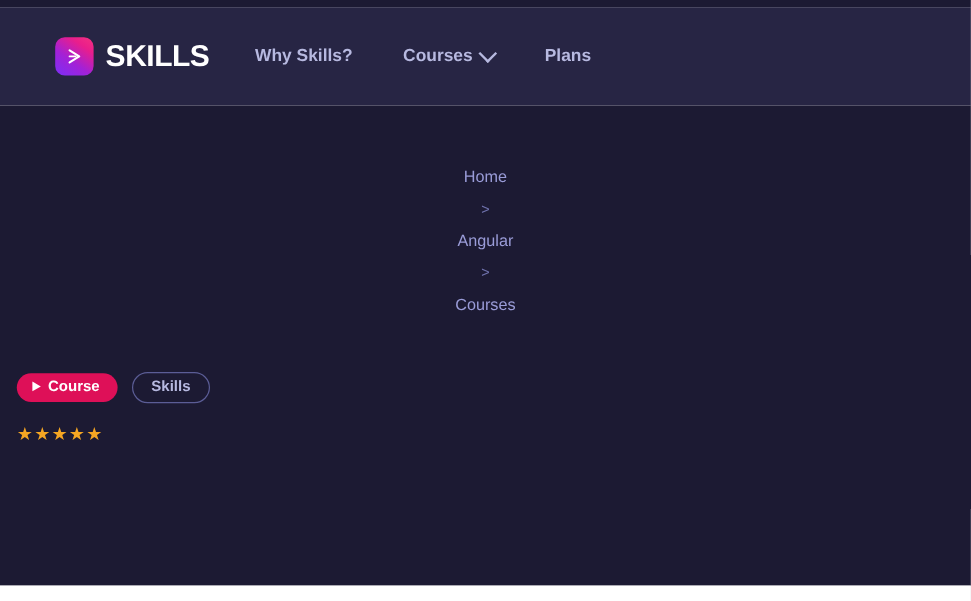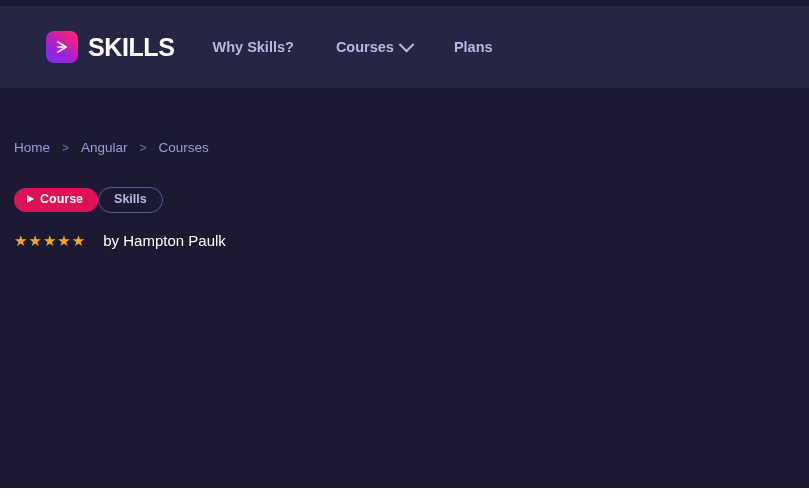--- a/index.html
+++ b/index.html
@@ -109,28 +109,30 @@
     padding: 0 14px;
   }
 
   .breadcrumb {
     display: flex;
     align-items: center;
     gap: 12px;
     padding-top: 52px;
     font-size: 13.5px;
     color: #9a9cd8;
+    flex-direction: column;
   }
   .crumb { color: #9a9cd8; cursor: pointer; }
   .crumb-sep { color: #6f72ad; font-size: 12px; }
 
   .badges {
     display: flex;
     align-items: center;
-    margin-top: 32px;
+    gap: 12px;
+    margin-top: 49px;
   }
 
   .badge-course {
     background: #de1058;
     color: #ffffff;
     border-radius: 999px;
     font-size: 12.5px;
     font-weight: 700;
     padding: 5px 15px 6px 13px;
     display: flex;
@@ -261,21 +263,20 @@
 
 
     <div class="meta">
       <span class="stars">
         <span class="star">★</span>
         <span class="star">★</span>
         <span class="star">★</span>
         <span class="star">★</span>
         <span class="star">★</span>
       </span>
-      <span class="author">by Hampton Paulk</span>
     </div>
 
 
   </div>
 
   <div class="bottom-white"></div>
 
 </div>
 
 </body></html>

